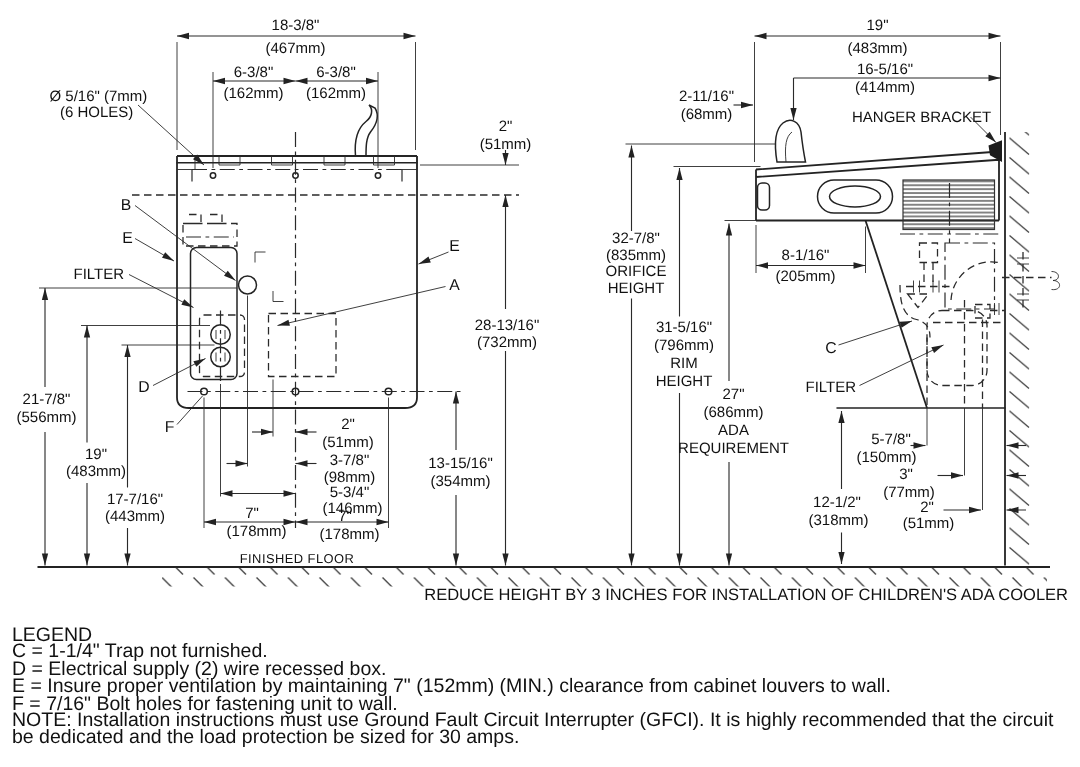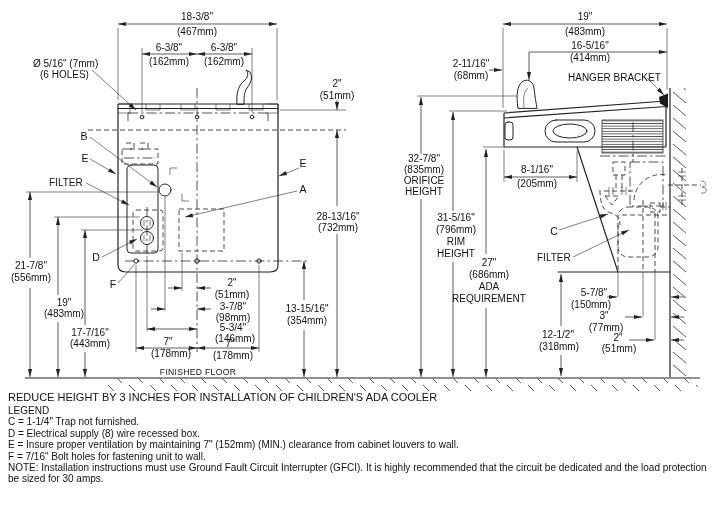--- a/index.html
+++ b/index.html
@@ -10,22 +10,22 @@
   .s2 {stroke:#232323;stroke-width:1.2;fill:none}
   .d  {stroke:#2a2a2a;stroke-width:.85;fill:none;stroke-dasharray:5 3}
   .cl {stroke:#2a2a2a;stroke-width:.8;fill:none;stroke-dasharray:10 3 2.5 3}
   .x  {stroke:#2a2a2a;stroke-width:.6;fill:none}
   .dm {stroke:#2a2a2a;stroke-width:.75;fill:none}
   text{fill:#111;font-family:"Liberation Sans",sans-serif;font-size:10px;text-anchor:middle}
   .ta-s{text-anchor:start}
   .sm{font-size:8.6px;letter-spacing:.3px}
   .lbl{font-size:10.5px}
   .bottom{position:absolute;left:8px;top:391px;width:704px}
-  .title{text-align:left;font-size:11px;line-height:13px;white-space:nowrap}
-  .legend{font-size:10px;line-height:11.4px;margin-top:1px}
+  .title{text-align:right;font-size:11px;line-height:13px;white-space:nowrap}
+  .legend{font-size:13px;line-height:11.4px;margin-top:13px}
 </style>
 </head>
 <body>
 
 <svg width="720" height="391" viewBox="0 0 720 391">
   <defs>
     <marker id="mE" markerUnits="userSpaceOnUse" markerWidth="9" markerHeight="6" refX="8.4" refY="3" orient="auto">
       <path d="M0.4,0.9 L8.4,3 L0.4,5.1 Z" fill="#222"></path>
     </marker>
     <marker id="mS" markerUnits="userSpaceOnUse" markerWidth="9" markerHeight="6" refX="0.6" refY="3" orient="auto">
@@ -257,18 +257,18 @@
     <text class="ta-s" x="537" y="261">FILTER</text>
     <path class="x" d="M573,257 L629,230" marker-end="url(#mE)"></path>
   </g>
 </svg>
 
 <div class="bottom">
   <div class="title">REDUCE HEIGHT BY 3 INCHES FOR INSTALLATION OF CHILDREN'S ADA COOLER</div>
   <div class="legend">
     <div>LEGEND</div>
     <div>C = 1-1/4" Trap not furnished.</div>
-    <div>D = Electrical supply (8) wire recessed box.</div>
+    <div>D = Electrical supply (2) wire recessed box.</div>
     <div>E = Insure proper ventilation by maintaining 7" (152mm) (MIN.) clearance from cabinet louvers to wall.</div>
     <div>F = 7/16" Bolt holes for fastening unit to wall.</div>
     <div>NOTE: Installation instructions must use Ground Fault Circuit Interrupter (GFCI). It is highly recommended that the circuit be dedicated and the load protection be sized for 30 amps.</div>
   </div>
 </div>
 
 </body></html>

